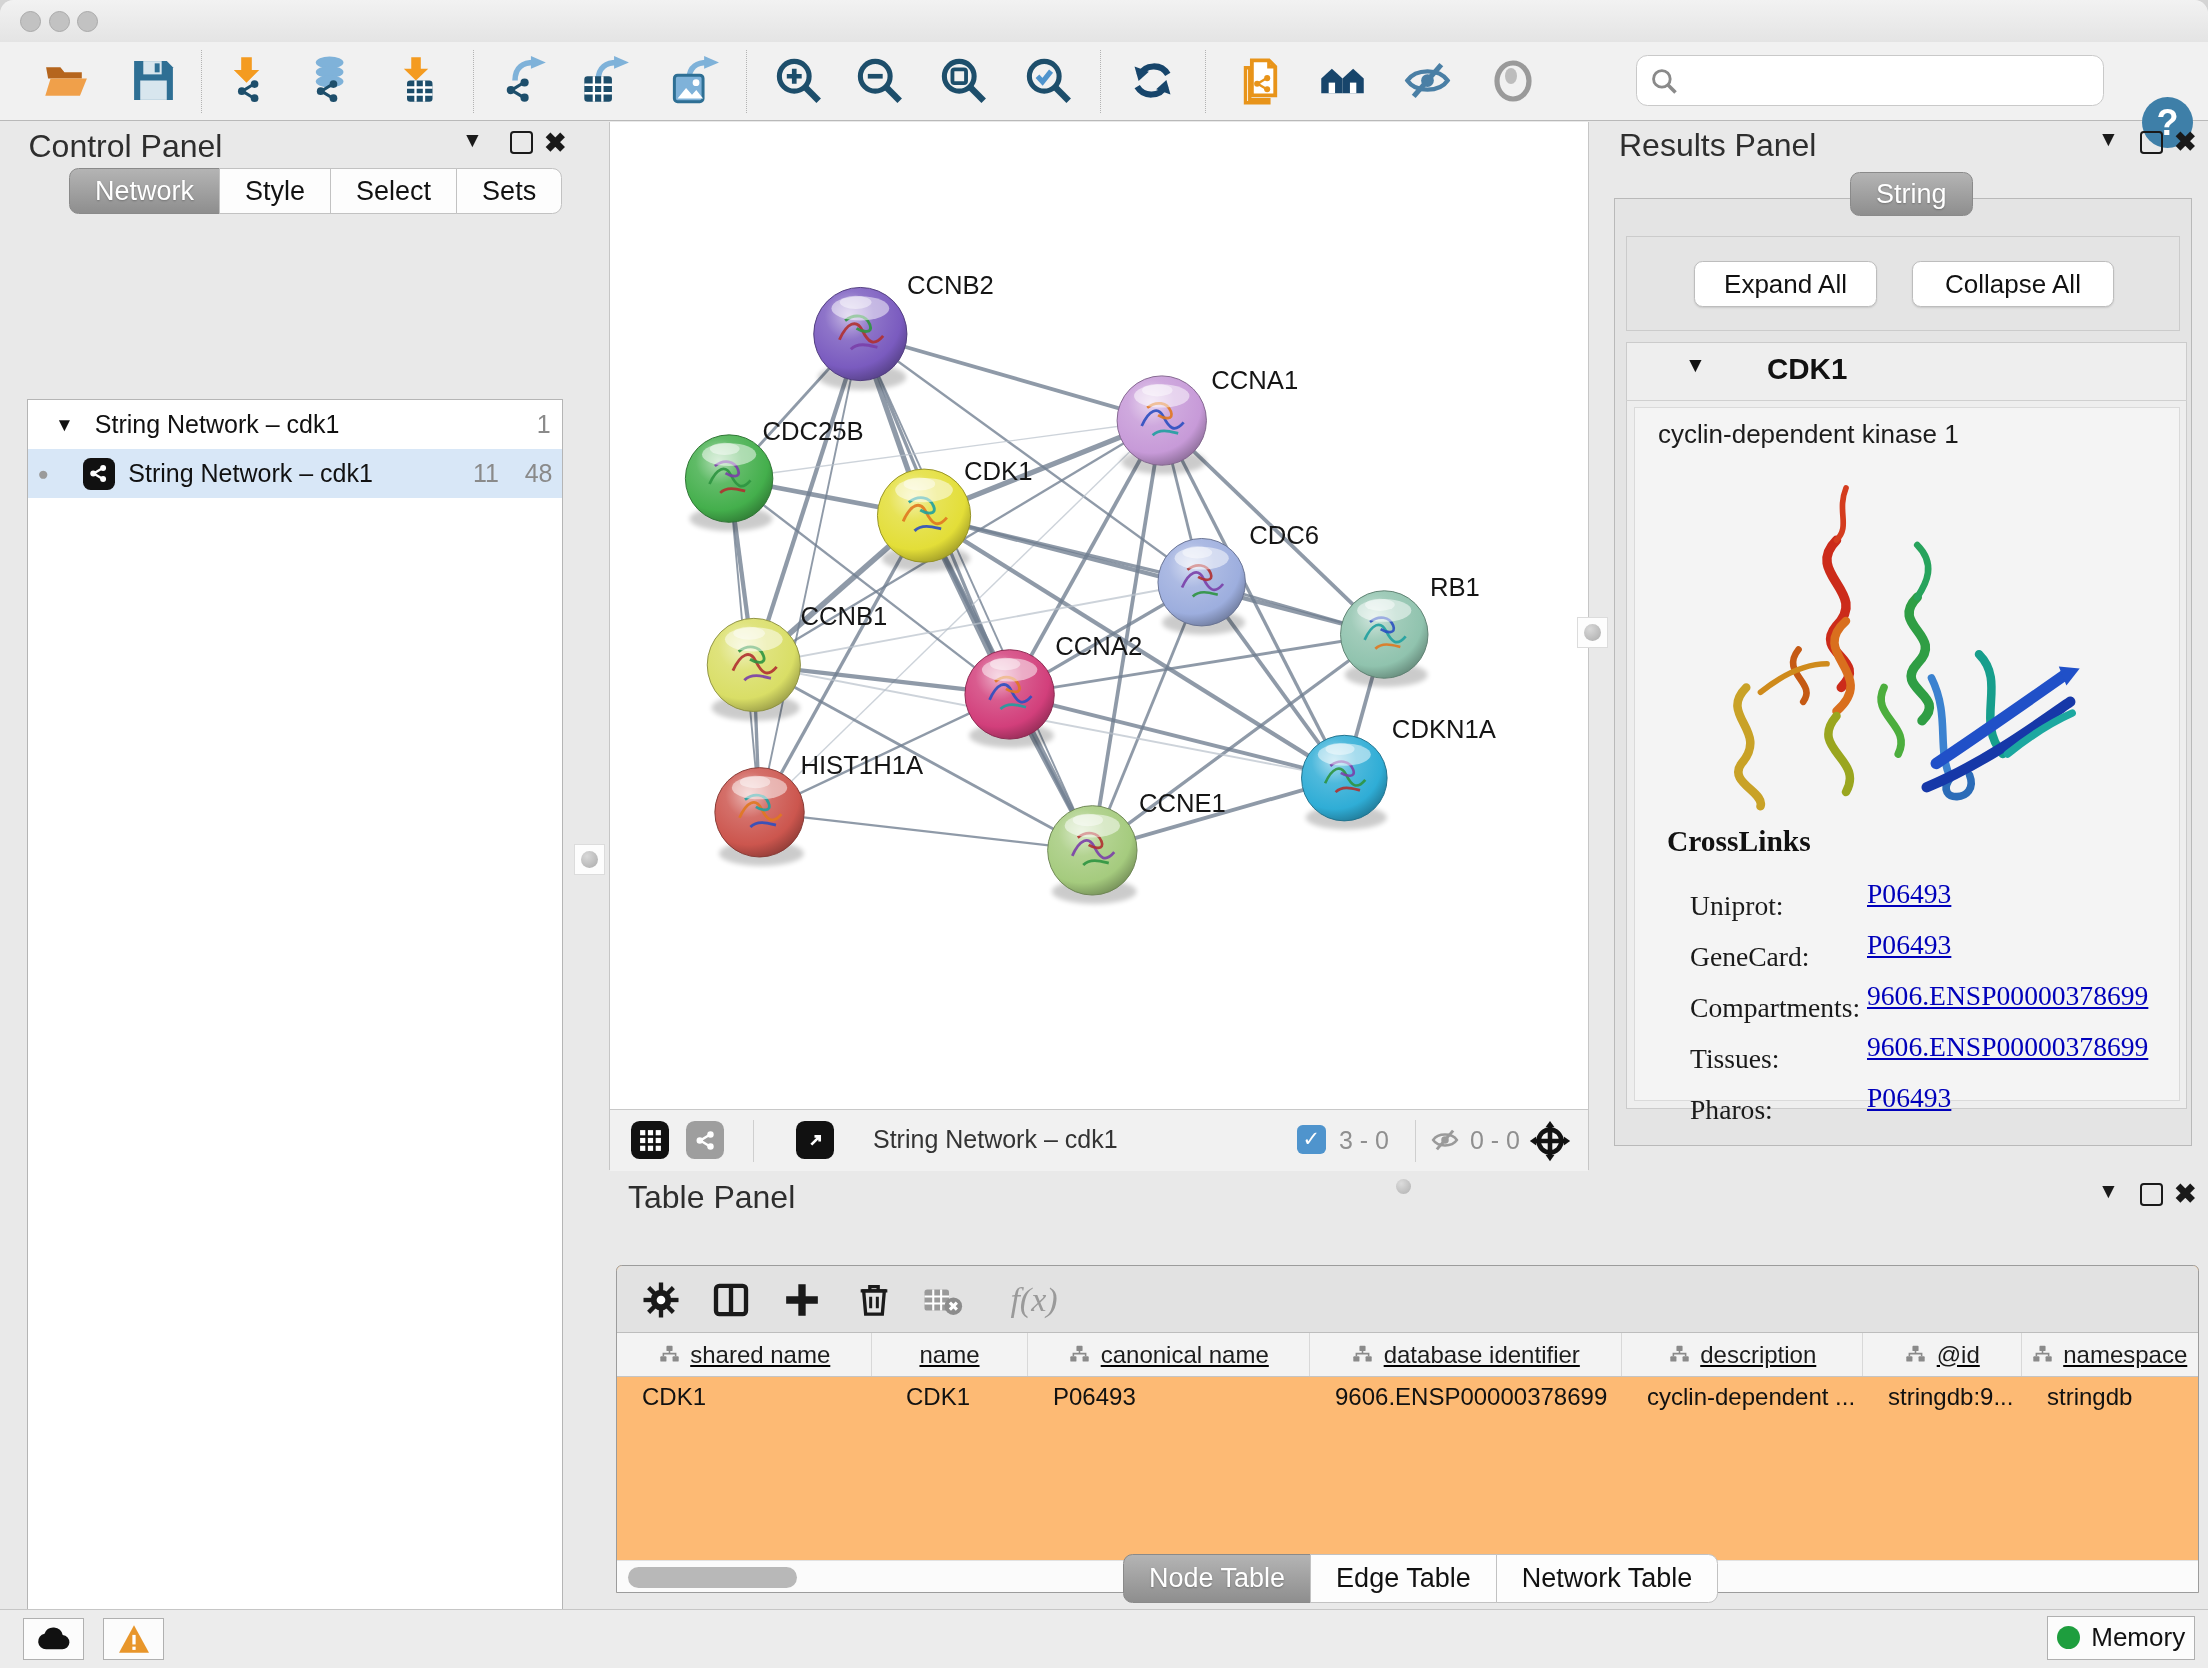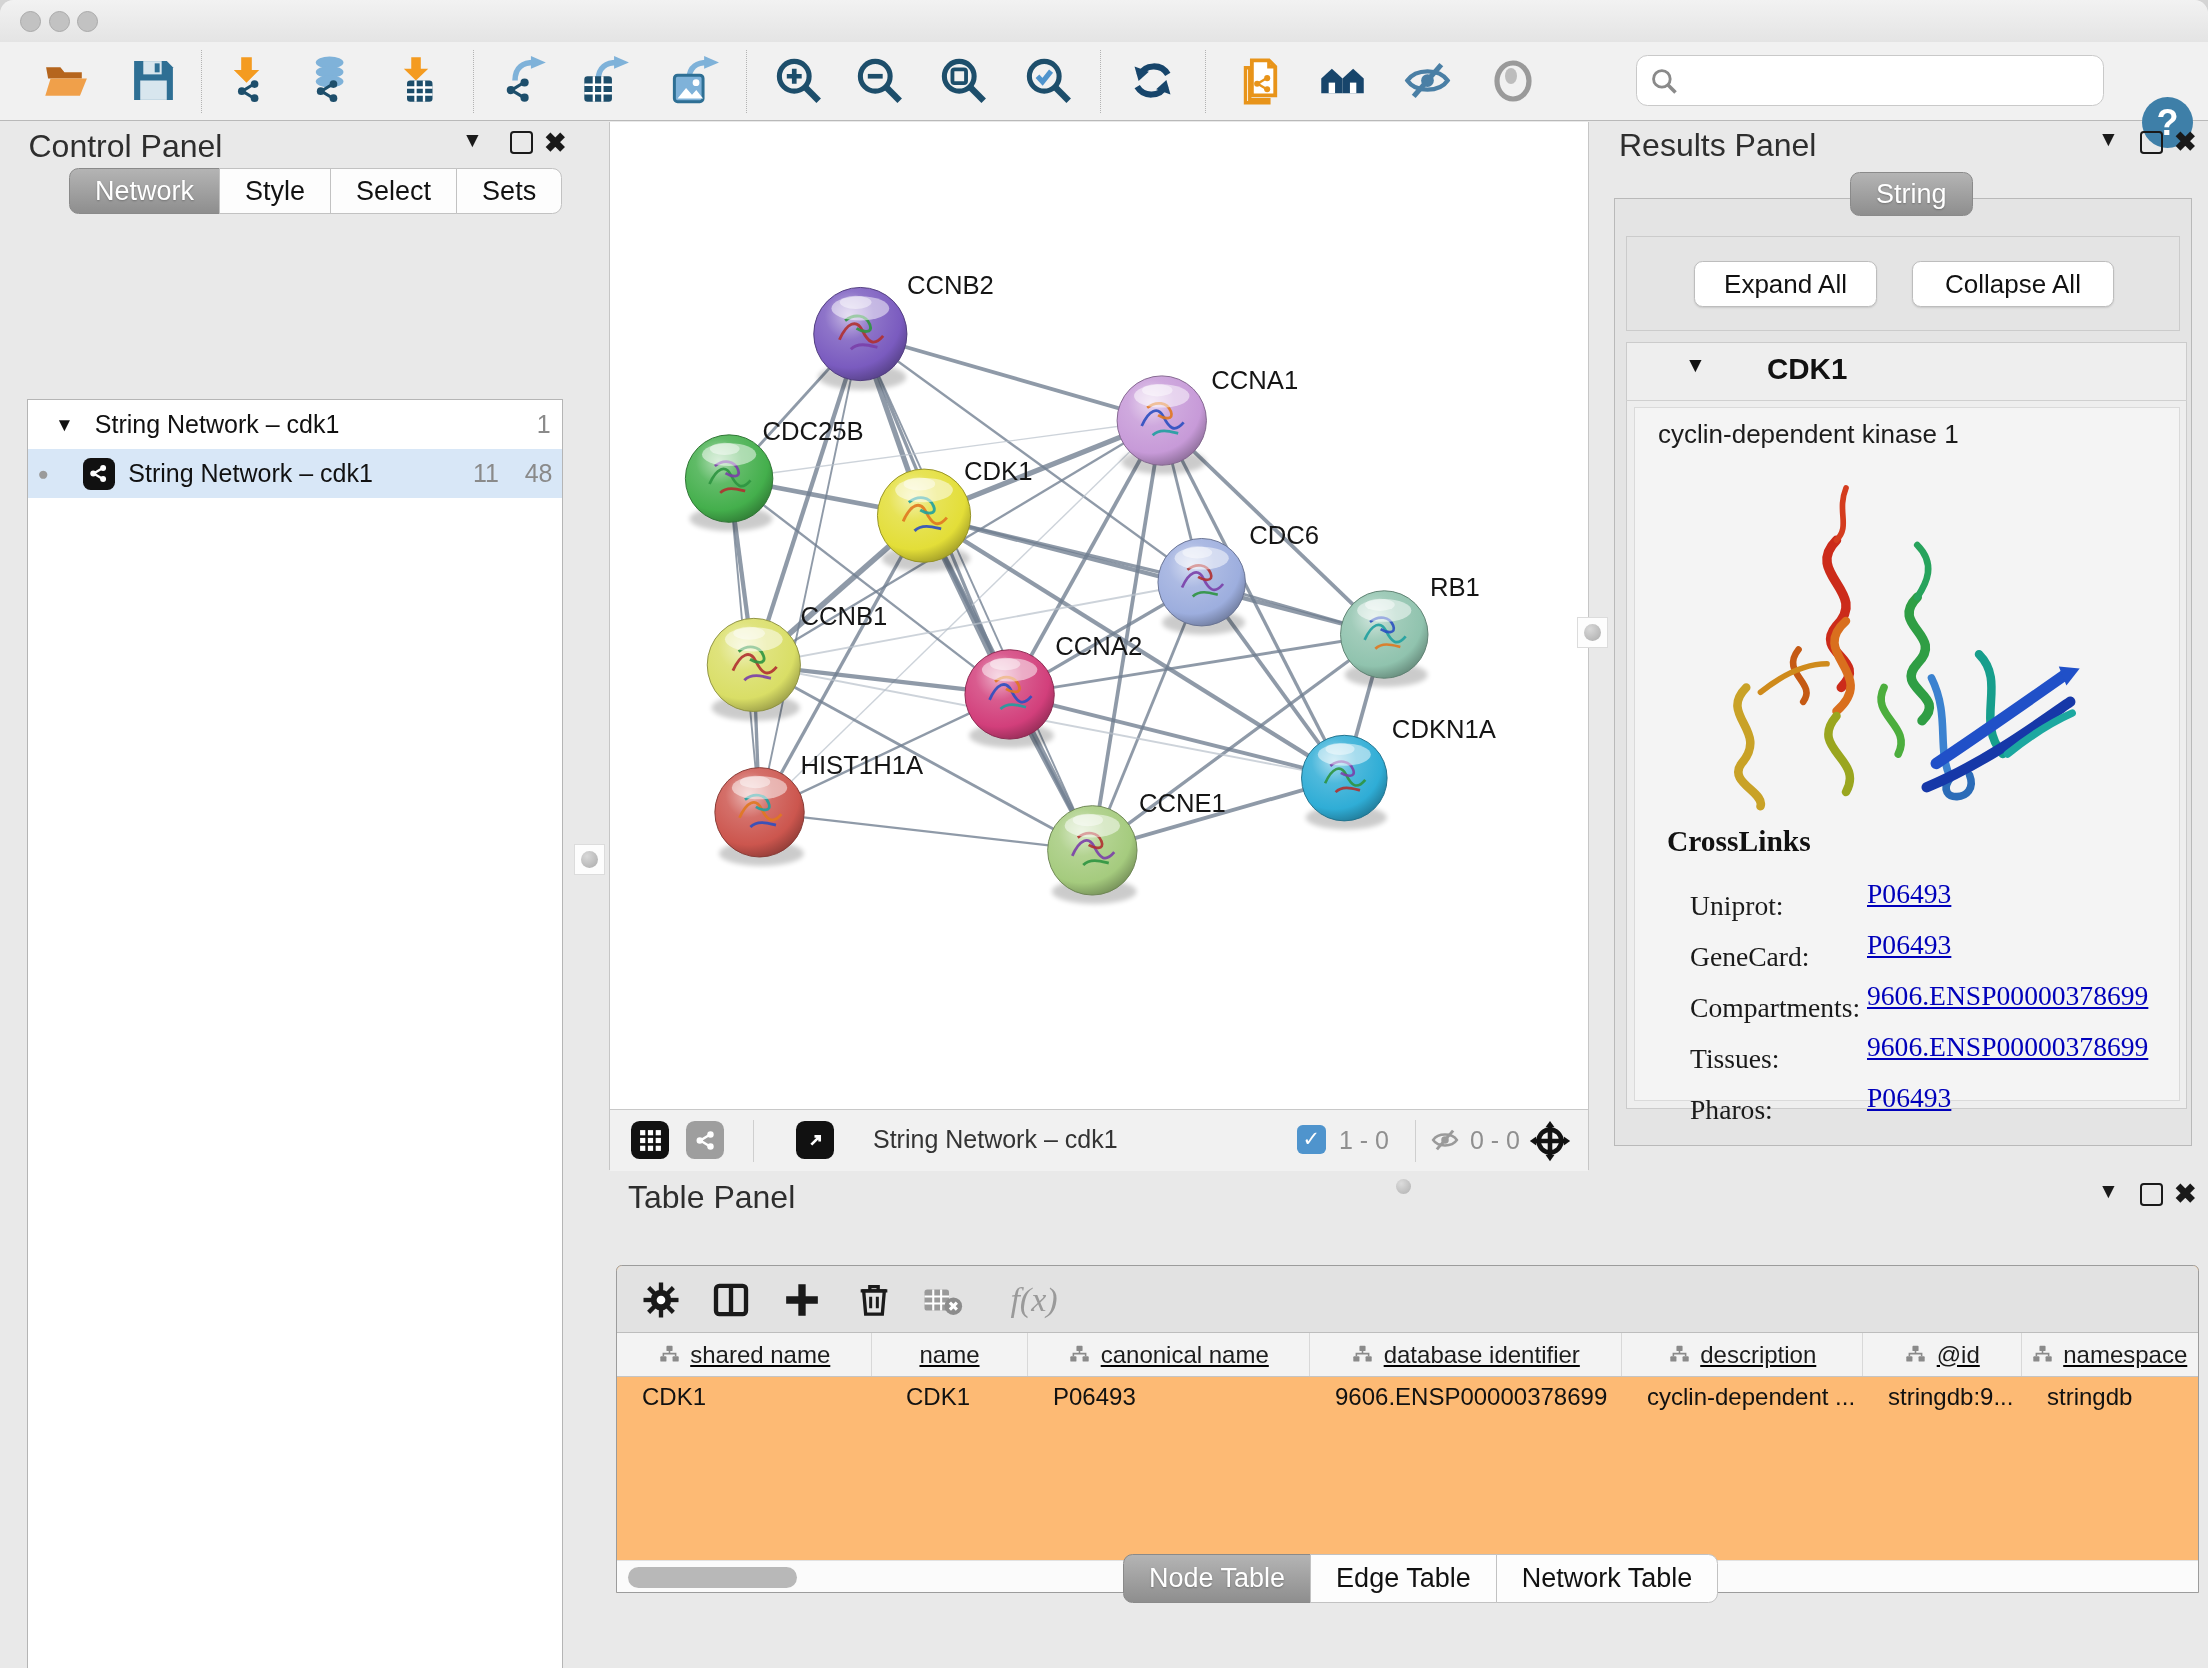--- a/index.html
+++ b/index.html
@@ -554,21 +554,21 @@
       <div class="abs blackbtn" style="left:186px;top:11.4px">
         <svg width="25" height="25" viewBox="0 0 24 24">
           <path d="M8 16 L16 8 M11 8h5v5" stroke="#fff" stroke-width="2.6" fill="none"></path>
         </svg>
       </div>
       <div class="abs ns-label" style="left:263px;top:15px">String Network – cdk1</div>
 
       <div class="abs" style="left:687px;top:15px;width:28.5px;height:28.5px;background:#4f94cd;border-radius:5.7px;display:flex;align-items:center;justify-content:center">
         <span style="color:#fff;font-size:21px">✓</span>
       </div>
-      <div class="abs ns-gray" style="left:729px;top:16px">1 - 0</div>
+      <div class="abs ns-gray" style="left:729px;top:16px">3 - 0</div>
       <div class="abs" style="left:805px;top:9.5px;height:42px;border-left:1px solid #cfcfcf"></div>
       <svg class="abs" style="left:820px;top:15px" width="30" height="30" viewBox="0 0 24 24" color="#9a9a9a">
           <use href="#ic-eyeslash" width="24" height="24"></use>
         </svg>
       <div class="abs ns-gray" style="left:860px;top:16px">0 - 0</div>
       <svg class="abs" style="left:919px;top:9.5px" width="42" height="42" viewBox="0 0 24 24">
         <circle cx="12" cy="12" r="6.5" stroke="#111" stroke-width="2.6" fill="none"></circle>
         <path d="M12 3v18 M3 12h18" stroke="#111" stroke-width="2.6"></path>
         <g fill="#111">
             <path d="M12 0.5l2.6 3.6h-5.2z"></path>
@@ -771,15 +771,33 @@
       </div>
     </div>
 
     <div class="tabgroup" style="left:1123px;top:1554px">
       <div class="tab first sel" style="height:49px">Node Table</div>
       <div class="tab" style="height:49px">Edge Table</div>
       <div class="tab last" style="height:49px">Network Table</div>
     </div>
   </div>
 
+  <div class="statusbar">
+    <div class="sb-btn" style="left:23px">
+      <svg width="38" height="28.5" viewBox="0 0 24 16">
+        <path fill="#111" d="M7 15a5 5 0 0 1-1-9.9A6 6 0 0 1 17.5 6 4.5 4.5 0 0 1 17 15z"></path>
+      </svg>
+    </div>
+    <div class="sb-btn" style="left:103px">
+      <svg width="34" height="30" viewBox="0 0 24 22">
+        <path fill="#e8962b" d="M12 1 L23 21 H1 Z"></path>
+        <rect x="10.8" y="8" width="2.4" height="7" fill="#fff"></rect>
+          <rect x="10.8" y="16.6" width="2.4" height="2.4" fill="#fff"></rect>
+      </svg>
+    </div>
+    <div class="membtn">
+      <span class="memdot"></span>
+      <span>Memory</span>
+    </div>
+  </div>
 
 </div>
 
 
 </body></html>

